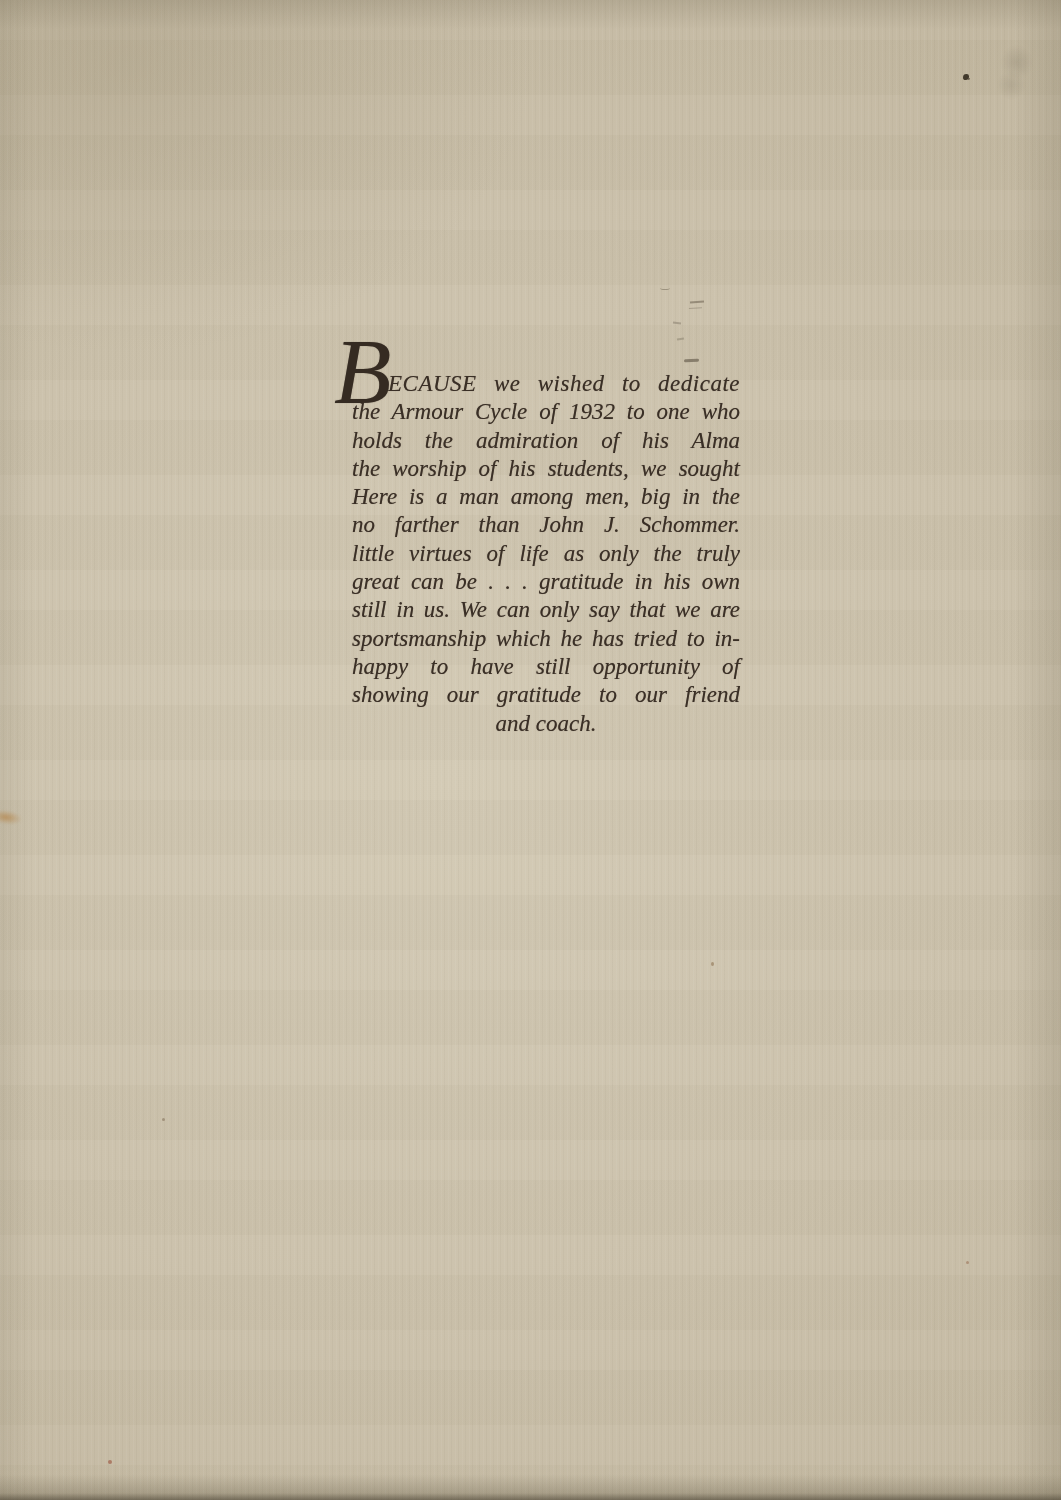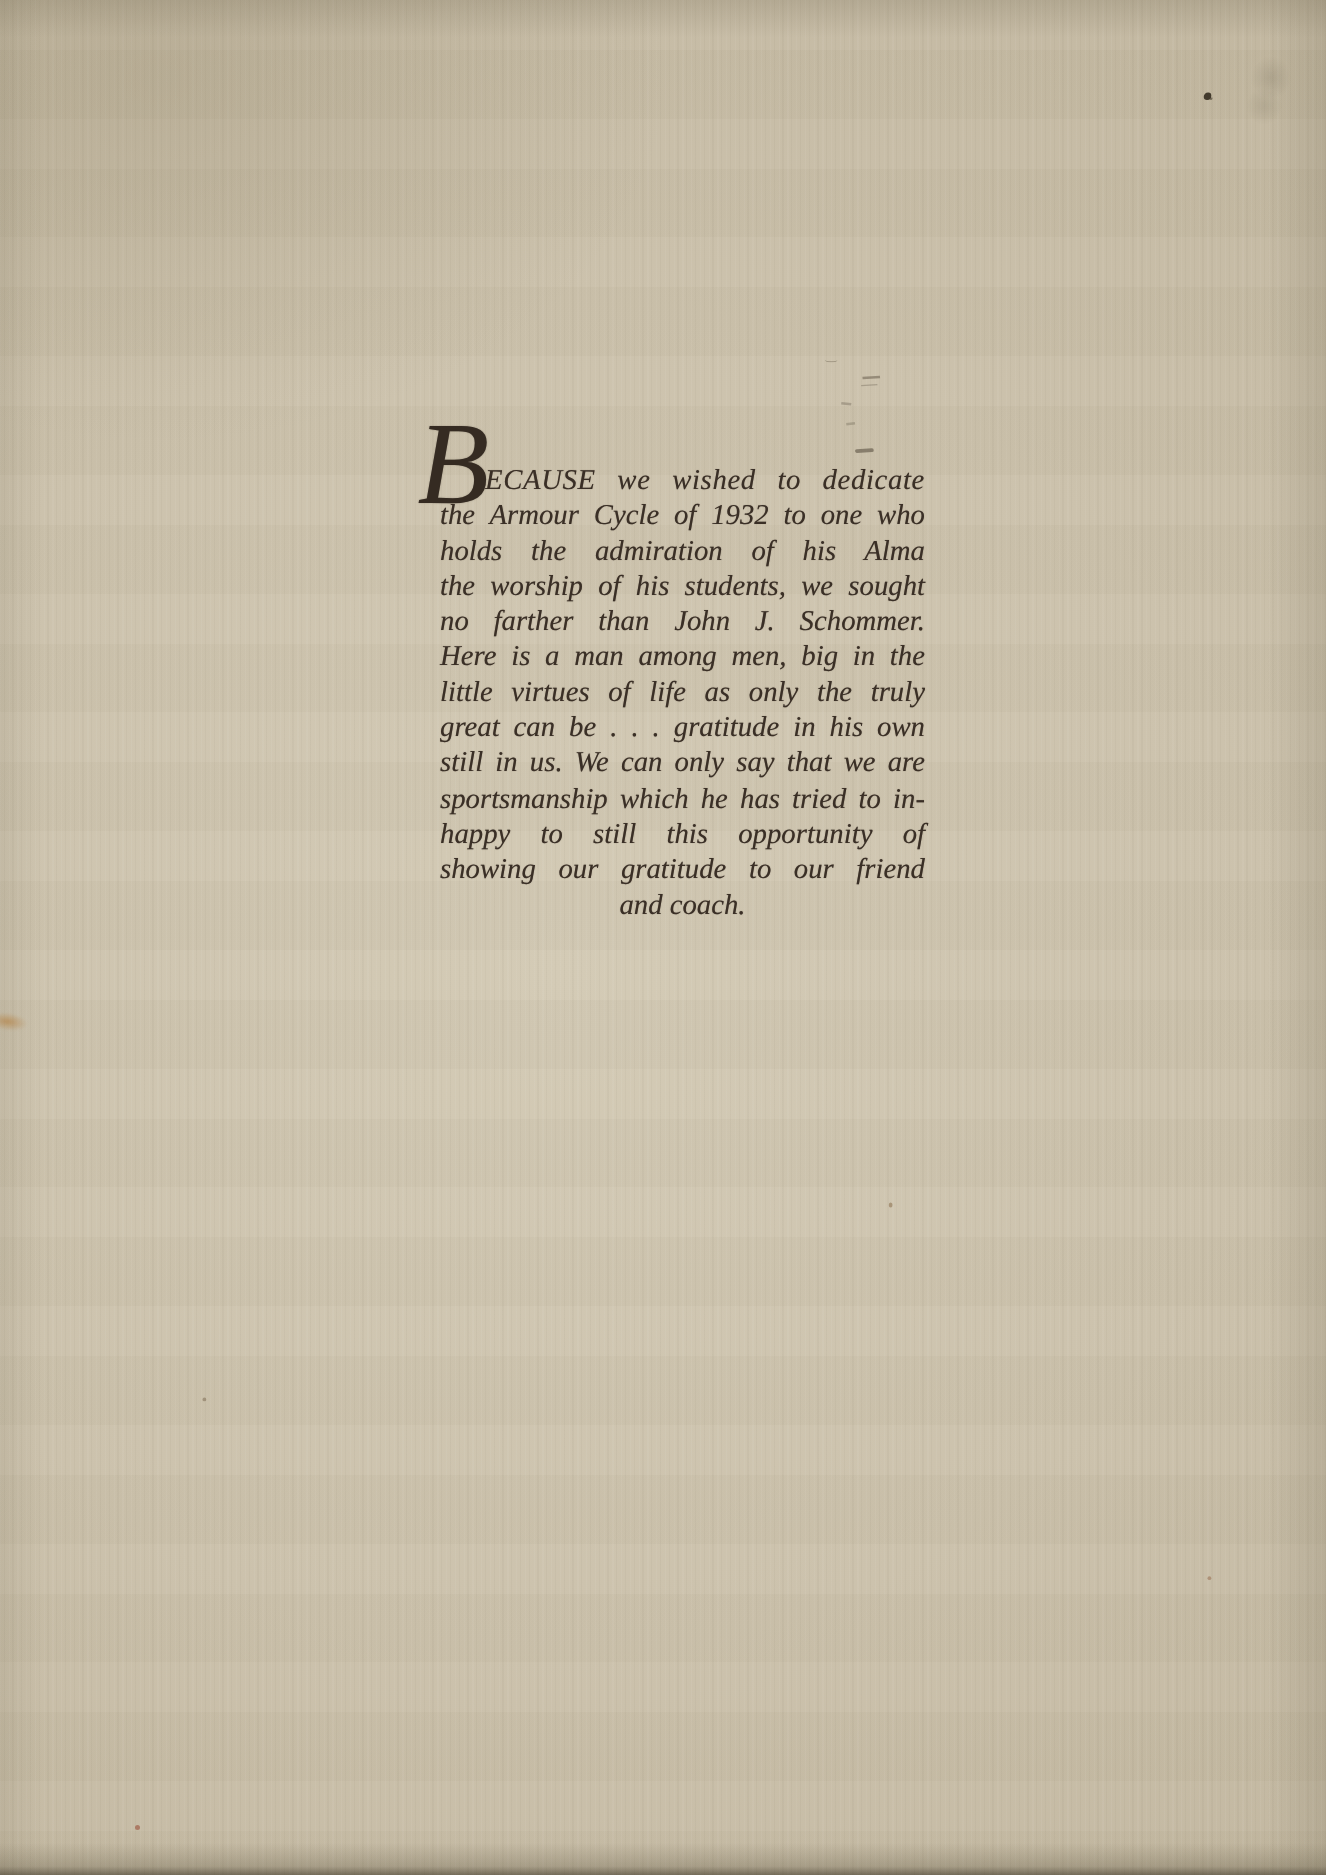--- a/index.html
+++ b/index.html
@@ -148,27 +148,27 @@
 <div class="page">
 
   <div class="dedication">
     <div class="ln first">
       <span class="dropcap">B</span>
       <span class="l1text">ECAUSE we wished to dedicate</span>
     </div>
     <div class="ln">the Armour Cycle of 1932 to one who</div>
     <div class="ln">holds the admiration of his Alma</div>
     <div class="ln">the worship of his students, we sought</div>
+    <div class="ln">Here is a man among men, big in the</div>
     <div class="ln">no farther than John J. Schommer.</div>
-    <div class="ln">Here is a man among men, big in the</div>
     <div class="ln">little virtues of life as only the truly</div>
     <div class="ln">great can be . . . gratitude in his own</div>
     <div class="ln">still in us. We can only say that we are</div>
     <div class="ln">sportsmanship which he has tried to in-</div>
-    <div class="ln">happy to still this opportunity of</div>
+    <div class="ln">happy to have still opportunity of</div>
     <div class="ln">showing our gratitude to our friend</div>
     <div class="ln last">and coach.</div>
   </div>
 
   <div class="artifact smudge-topright"></div>
   <div class="artifact speck-dark"></div>
   <div class="artifact smudge-leftedge"></div>
   <div class="artifact pencil-w"></div>
   <div class="artifact pencil-eq1"></div>
   <div class="artifact pencil-tick1"></div>

